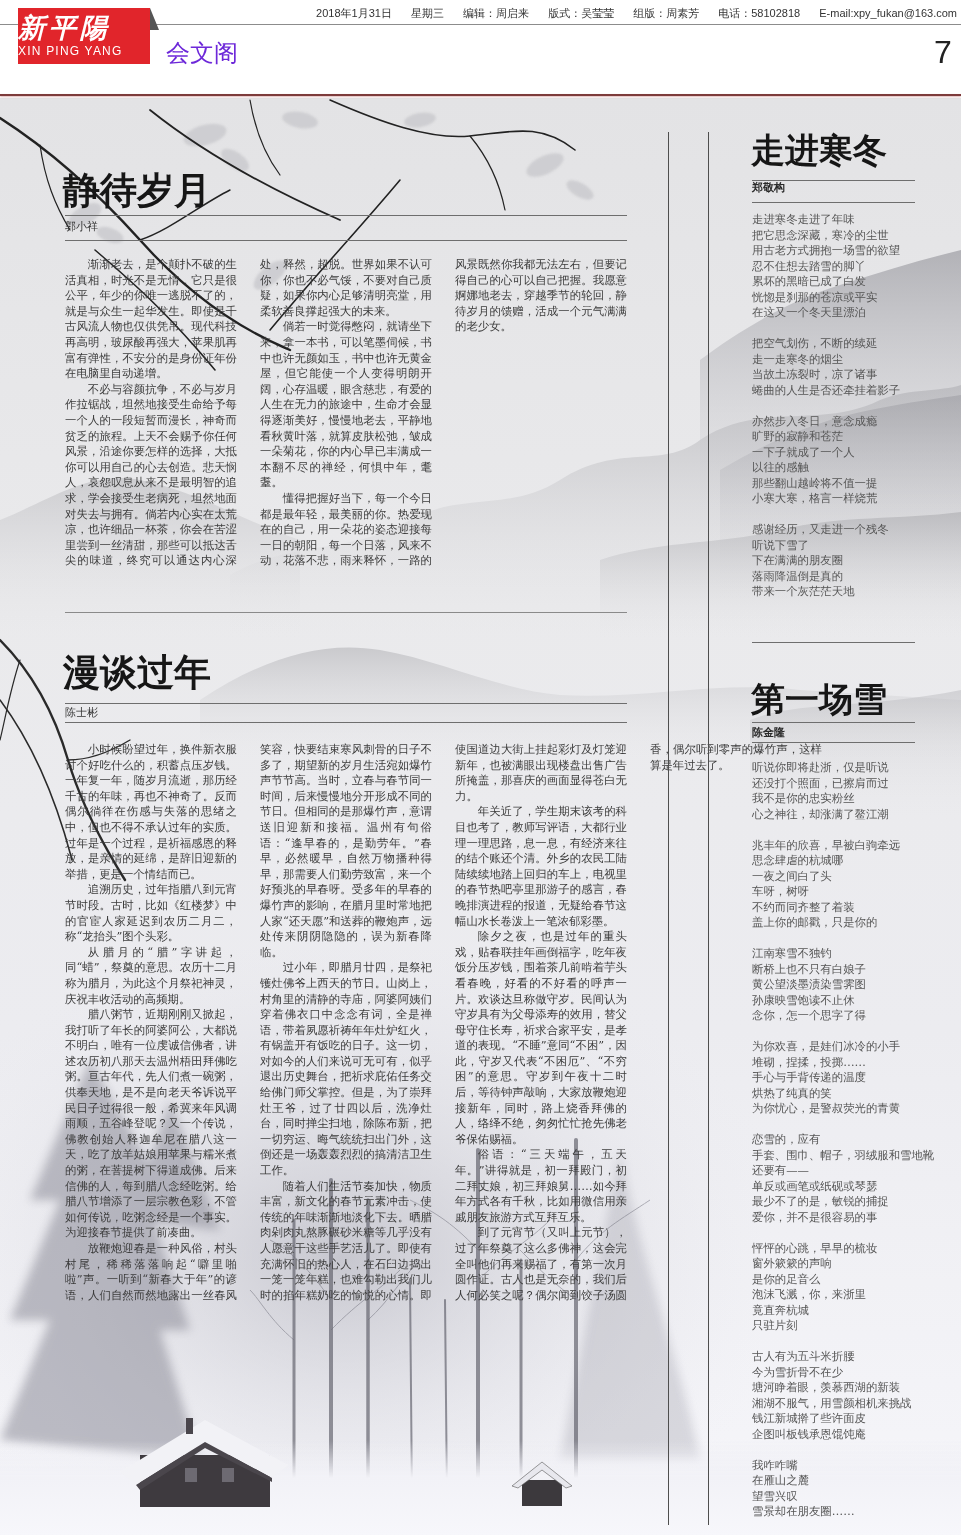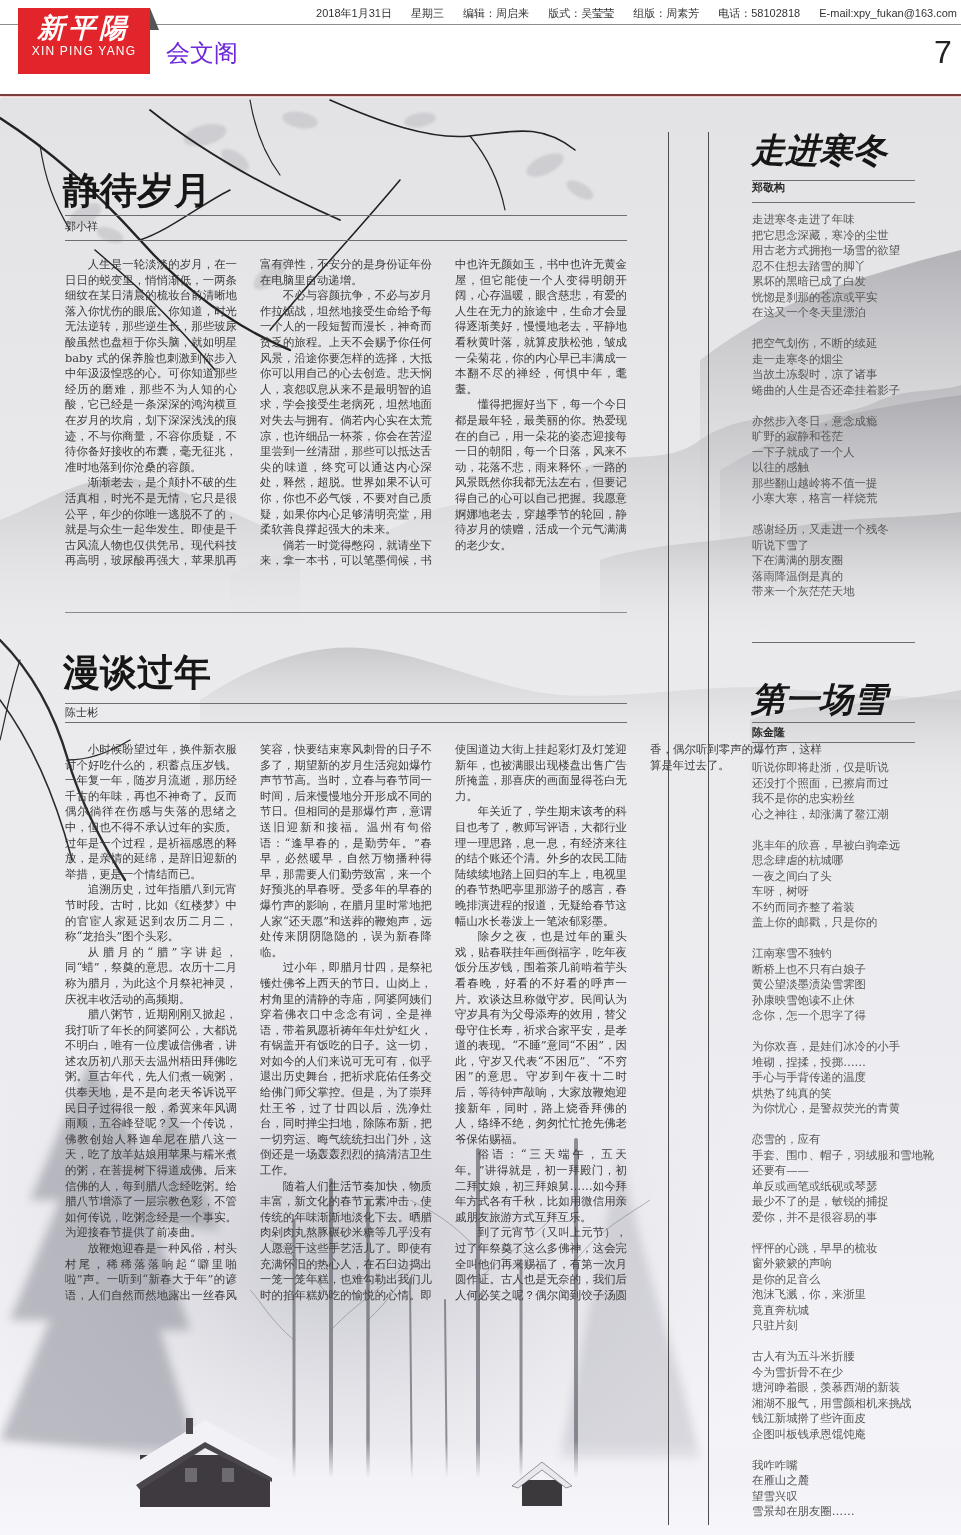--- a/index.html
+++ b/index.html
@@ -11,22 +11,22 @@
   }
   
   .masthead-info {
     position:absolute; right:4px; top:5px; height:16px;
     font-family:"Liberation Sans", sans-serif; font-size:11px; line-height:16px;
     color:#333; white-space:nowrap;
   }
   .masthead-info span { margin-left:16px; }
   .header-rule { position:absolute; left:0; top:24px; width:961px; height:1px; background:#8c8c8c; }
   .logo {
-    position:absolute; left:18px; top:8px; width:132px; height:66px;
-    background:#e1252b; color:#fff; text-align:center; overflow:hidden;
+    position:absolute; left:18px; top:8px; width:132px; height:56px;
+    background:#e1252b; color:#fff; text-align:left; overflow:hidden;
   }
   .logo-tab {
     position:absolute; left:150px; top:8px; width:0; height:0;
     border-left:9px solid #555; border-top:22px solid transparent;
   }
   .logo-cn {
     display:block; font-family:"DejaVu Serif", serif; font-weight:bold; font-style:italic;
     font-size:27px; line-height:34px; letter-spacing:4px; margin-top:3px;
   }
   .logo-en {
@@ -46,21 +46,21 @@
   
   .art { position:absolute; left:0; top:0; width:961px; height:1535px; z-index:0; }
   
   .layer { z-index:2; }
   .hrule { position:absolute; height:1px; background:#6e6e6e; z-index:2; }
   .vrule { position:absolute; width:1px; background:#4e4e4e; z-index:2; }
   .art-title {
     position:absolute; font-family:"DejaVu Serif", serif; font-weight:900;
     font-size:37px; line-height:44px; color:#161616; letter-spacing:0; z-index:2; white-space:nowrap;
   }
-  .poem-title { font-size:34px;font-style:italic; }
+  .poem-title { font-size:34px; }
   .byline {
     position:absolute; font-size:11px; line-height:14px; color:#333; z-index:2; white-space:nowrap;
   }
   .byline.bold { font-weight:bold; color:#2a2a2a; }
   .columns {
     position:absolute; z-index:2;
     column-count:3; column-gap:23px; column-fill:auto;
     font-size:11.4px; line-height:15.6px; color:#3b3b3b; text-align:justify;
   }
   .columns p { margin:0; text-indent:2em; }
@@ -210,21 +210,20 @@
 <div class="logo-tab"></div>
 <div class="section-title layer">会文阁</div>
 <div class="page-number layer">7</div>
 <div class="top-rule layer"></div>
 
 <div class="art-title" style="left:63px; top:168px;">静待岁月</div>
 <div class="hrule" style="left:65px; top:215px; width:562px;"></div>
 <div class="byline" style="left:65px; top:220px;">郭小祥</div>
 <div class="hrule" style="left:65px; top:240px; width:562px;"></div>
 <div class="columns" style="left:65px; top:257px; width:562px; height:314px;">
-  <p>人生是一轮淡淡的岁月，在一日日的蜕变里，悄悄渐低，一两条细纹在某日清晨的梳妆台前清晰地落入你忧伤的眼底。你知道，时光无法逆转，那些逆生长，那些玻尿酸虽然也盘桓于你头脑，就如明星baby 式的保养脸也刺激到你步入中年汲汲惶惑的心。可你知道那些经历的磨难，那些不为人知的心酸，它已经是一条深深的鸿沟横亘在岁月的坎肩，划下深深浅浅的痕迹，不与你商量，不容你质疑，不待你备好接收的布囊，毫无征兆，准时地落到你沧桑的容颜。</p>
   <p>渐渐老去，是个颠扑不破的生活真相，时光不是无情，它只是很公平，年少的你唯一逃脱不了的，就是与众生一起华发生。即使是千古风流人物也仅供凭吊。现代科技再高明，玻尿酸再强大，苹果肌再富有弹性，不安分的是身份证年份在电脑里自动递增。</p>
   <p>不必与容颜抗争，不必与岁月作拉锯战，坦然地接受生命给予每一个人的一段短暂而漫长，神奇而贫乏的旅程。上天不会赐予你任何风景，沿途你要怎样的选择，大抵你可以用自己的心去创造。悲天悯人，哀怨叹息从来不是最明智的追求，学会接受生老病死，坦然地面对失去与拥有。倘若内心实在太荒凉，也许细品一杯茶，你会在苦涩里尝到一丝清甜，那些可以抵达舌尖的味道，终究可以通达内心深处，释然，超脱。世界如果不认可你，你也不必气馁，不要对自己质疑，如果你内心足够清明亮堂，用柔软善良撑起强大的未来。</p>
   <p>倘若一时觉得憋闷，就请坐下来，拿一本书，可以笔墨伺候，书中也许无颜如玉，书中也许无黄金屋，但它能使一个人变得明朗开阔，心存温暖，眼含慈悲，有爱的人生在无力的旅途中，生命才会显得逐渐美好，慢慢地老去，平静地看秋黄叶落，就算皮肤松弛，皱成一朵菊花，你的内心早已丰满成一本翻不尽的禅经，何惧中年，耄耋。</p>
   <p>懂得把握好当下，每一个今日都是最年轻，最美丽的你。热爱现在的自己，用一朵花的姿态迎接每一日的朝阳，每一个日落，风来不动，花落不悲，雨来释怀，一路的风景既然你我都无法左右，但要记得自己的心可以自己把握。我愿意婀娜地老去，穿越季节的轮回，静待岁月的馈赠，活成一个元气满满的老少女。</p>
 </div>
 
 <div class="hrule" style="left:65px; top:612px; width:562px; background:#8a8a8a;"></div>
 
 <div class="art-title" style="left:63px; top:650px;">漫谈过年</div>
 <div class="hrule" style="left:65px; top:703px; width:562px;"></div>

